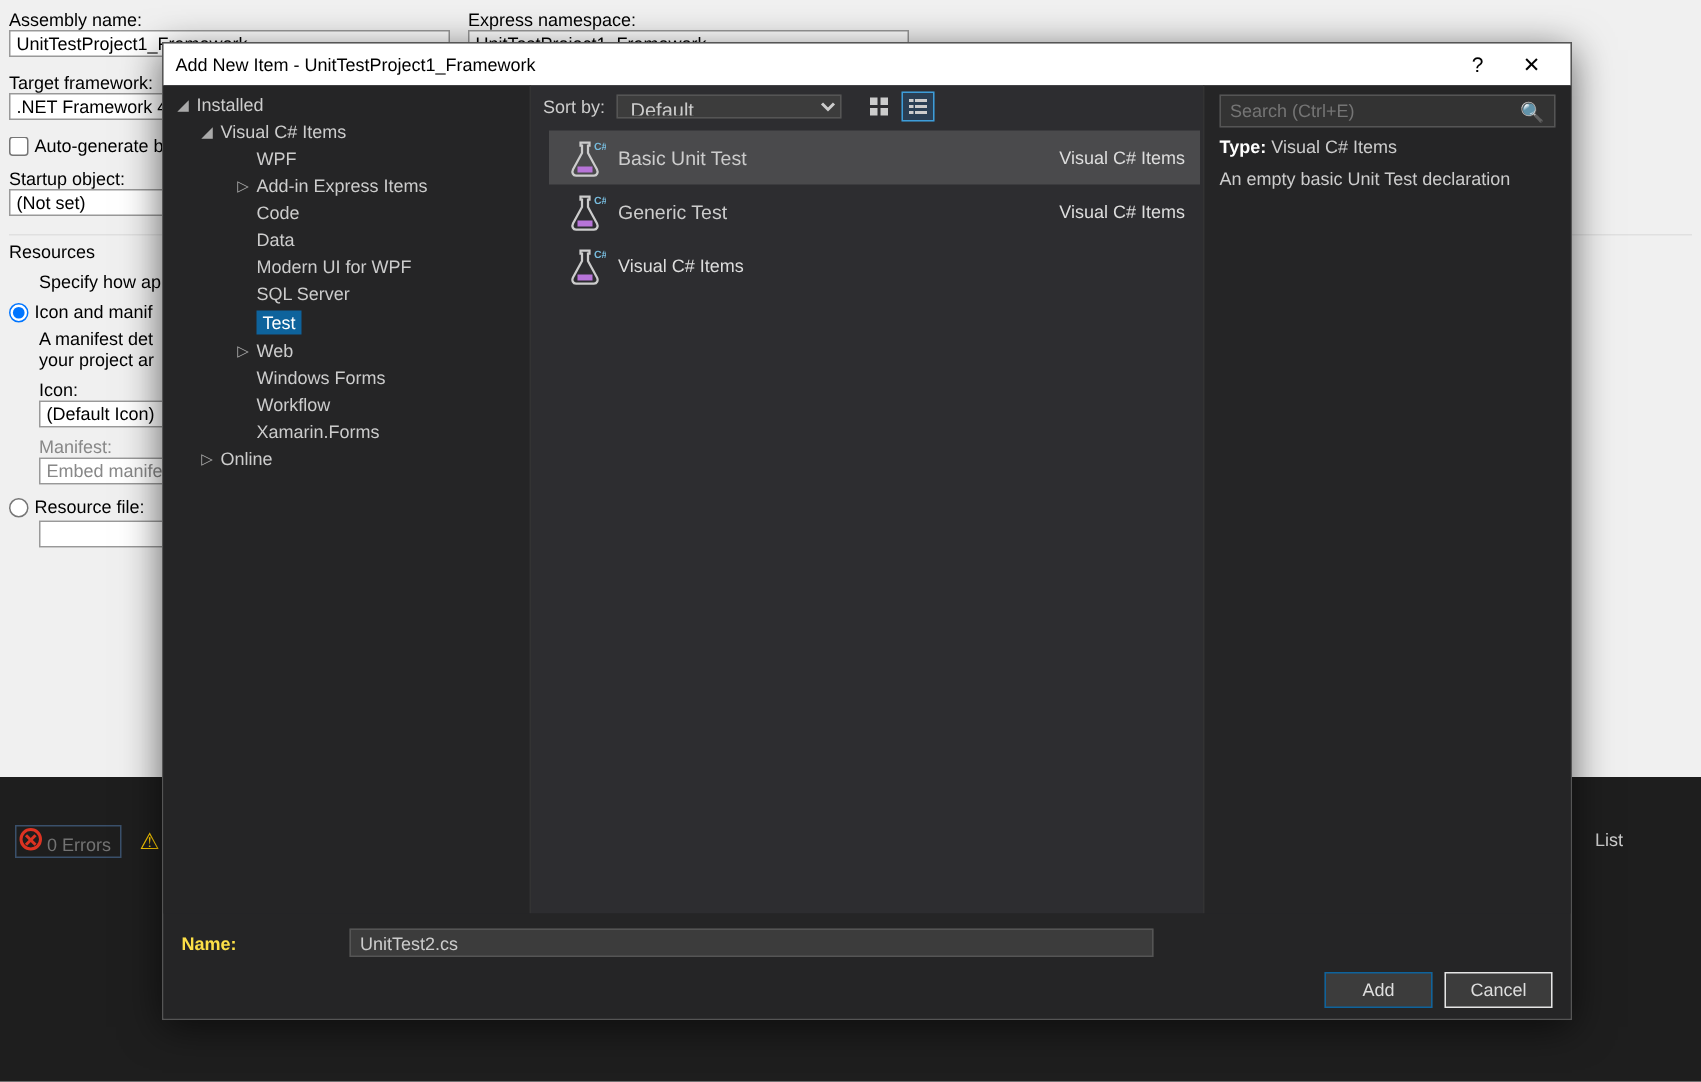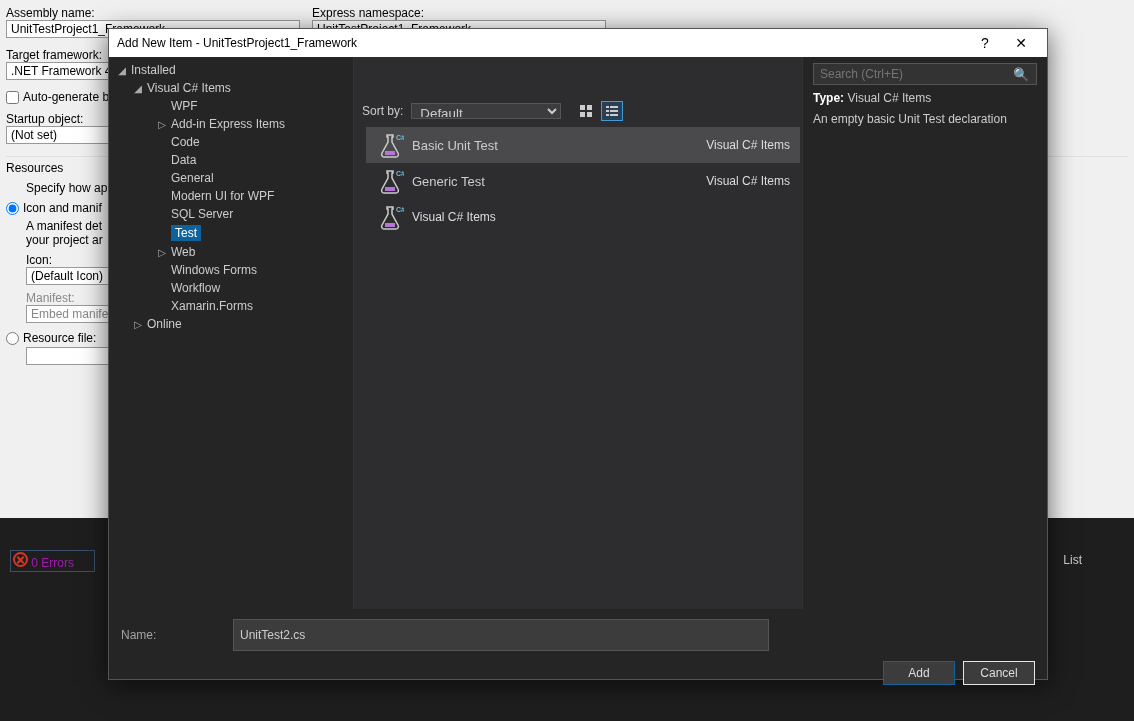--- a/index.html
+++ b/index.html
@@ -25,60 +25,60 @@
 .bg-section { font-size:12px; margin-top:12px; border-top:1px solid #e0e0e0; padding-top:4px; }
 .bg-indent { margin-left:20px; }
 .bg-disabled { color:#888; }
 
 
 .bottombar { position:absolute; left:0; right:0; top:518px; height:203px; background:#1e1e1e; }
 .errorbar { position:absolute; left:0; top:548px; height:26px; display:flex; align-items:center; gap:8px; padding-left:10px; }
 .err-icon { width:15px; height:15px; border-radius:50%; border:2px solid #d32; position:relative; display:inline-block;}
 .err-icon::before, .err-icon::after { content:""; position:absolute; width:9px; height:2px; background:#d32; top:5px; left:1px;}
 .err-icon::before { transform:rotate(45deg);} .err-icon::after{transform:rotate(-45deg);}
-.errtext { color:#a21caf; font-size:12px; border:1px solid #3a506b; padding:1px 20px 1px 2px;}
+.errtext { color:#737373; font-size:12px; border:1px solid #3a506b; padding:1px 6px 1px 2px;}
 .warn-icon { color:#ffcc00; font-size:15px; margin-left:4px;}
 .listtext { position:absolute; right:52px; top:553px; color:#ccc; font-size:12px;}
 
 
 .dialog { position:absolute; left:108px; top:28px; width:940px; height:652px; background:#252526; border:1px solid #555; box-shadow:0 5px 25px rgba(0,0,0,0.6); display:flex; flex-direction:column; }
 .dlg-title { height:28px; background:#fff; display:flex; align-items:center; padding:0 8px; color:#000; font-size:12px;justify-content:center; }
 .dlg-title .spacer { flex:1; }
 .dlg-title .tbtn { width:36px; height:28px; display:flex; align-items:center; justify-content:center; cursor:pointer; font-size:14px; }
 .dlg-body { flex:1; display:flex; background:#252526; min-height:0;}
 .tree { width:245px; background:#252526; color:#ccc; border-right:1px solid #333; padding:4px 0; font-size:12px; overflow:hidden; }
 .tree-row { padding:2px 8px; display:flex; align-items:center; gap:4px; cursor:pointer; white-space:nowrap;}
 .arrow { display:inline-block; width:10px; text-align:center; color:#aaa; font-size:10px;}
 .tree-row.lvl0 { padding-left:8px;}
 .tree-row.lvl1 { padding-left:24px;}
 .tree-row.lvl2 { padding-left:48px;}
 .tree-row.sel .tlabel { background:#0e639c; color:#fff; padding:1px 4px;}
 .midpane { flex:1; display:flex; flex-direction:column; background:#2d2d30; min-width:0;}
-.toolbar { height:28px; display:flex; align-items:center; gap:8px; padding:0 8px; color:#ccc; font-size:12px;margin-top:40px;}
+.toolbar { height:28px; display:flex; align-items:center; gap:8px; padding:0 8px; color:#ccc; font-size:12px;}
 .sortsel { background:#3c3c3c; border:1px solid #555; color:#ccc; height:16px; width:150px; padding:1px 4px;}
 .viewgroup { display:flex; gap:4px; margin-left:6px;}
 .viewbtn { width:22px; height:20px; display:flex; align-items:center; justify-content:center; border:1px solid transparent; cursor:pointer; color:#ccc;}
 .viewbtn.active { border:1px solid #3e9dd8; background:#2a3f54;}
 .tmpl-list { flex:1; overflow:auto; padding:2px;}
 .tmpl-item { height:36px; display:flex; align-items:center; padding:0 10px; gap:10px; cursor:pointer; color:#ccc;margin-left:10px; }
 .tmpl-item.selected { background:#4a4a4c;}
 .tmpl-icon { width:26px; height:26px; position:relative; }
 .tmpl-name { flex:1; font-size:13px; }
 .tmpl-lang { font-size:12px; color:#ddd; }
 .rightpane { width:245px; background:#252526; color:#ccc; padding:6px 10px; font-size:12px; border-left:1px solid #333;}
 .searchbox { height:22px; background:#333; border:1px solid #555; display:flex; align-items:center; padding:0 6px; margin-bottom:6px;}
 .searchbox input { flex:1; background:transparent; border:none; color:#ccc; font-size:12px; outline:none;}
 .searchbox .sicon { color:#ccc; font-size:13px; }
 .rp-type { margin-top:2px; }
 .rp-type b { color:#fff; }
 .rp-desc { margin-top:6px; line-height:1.4;}
 .dlg-footer { height:70px; background:#252526; padding:10px 12px; display:flex; flex-direction:column; gap:10px; }
 .namerow { display:flex; align-items:center; gap:16px;}
-.namerow label { color:#a3a3a3; width:96px; }
-.nameinput { flex:0 0 536px; background:#3c3c3c; border:1px solid #555; height:32px; color:#ccc; padding:1px 6px; font-size:12px;}
+.namerow label { color:#fde047; width:96px;font-weight:bold; }
+.nameinput { flex:0 0 536px; background:#3c3c3c; border:1px solid #555; height:19px; color:#ccc; padding:1px 6px; font-size:12px;}
 .btnrow { display:flex; justify-content:flex-end; gap:8px;}
 .btn { min-width:72px; height:24px; background:#3c3c3c; border:1px solid #e5e5e5; color:#ddd; font-size:12px; cursor:pointer; }
 .btn.primary { border:1px solid #0e639c; }
 svg { display:block;}
 </style>
 </head>
 <body>
 
 <div class="bg-form">
   <div class="bg-row">
@@ -155,24 +155,20 @@
             <span class="arrow">▷</span>
             <span class="tlabel">Add-in Express Items</span>
           </div>
           <div class="tree-row lvl2">
             <span class="arrow"></span>
             <span class="tlabel">Code</span>
           </div>
           <div class="tree-row lvl2">
             <span class="arrow"></span>
             <span class="tlabel">Data</span>
-          </div>
-          <div class="tree-row lvl2">
-            <span class="arrow"></span>
-            <span class="tlabel">General</span>
           </div>
           <div class="tree-row lvl2">
             <span class="arrow"></span>
             <span class="tlabel">Modern UI for WPF</span>
           </div>
           <div class="tree-row lvl2">
             <span class="arrow"></span>
             <span class="tlabel">SQL Server</span>
           </div>
           <div class="tree-row lvl2 sel">

